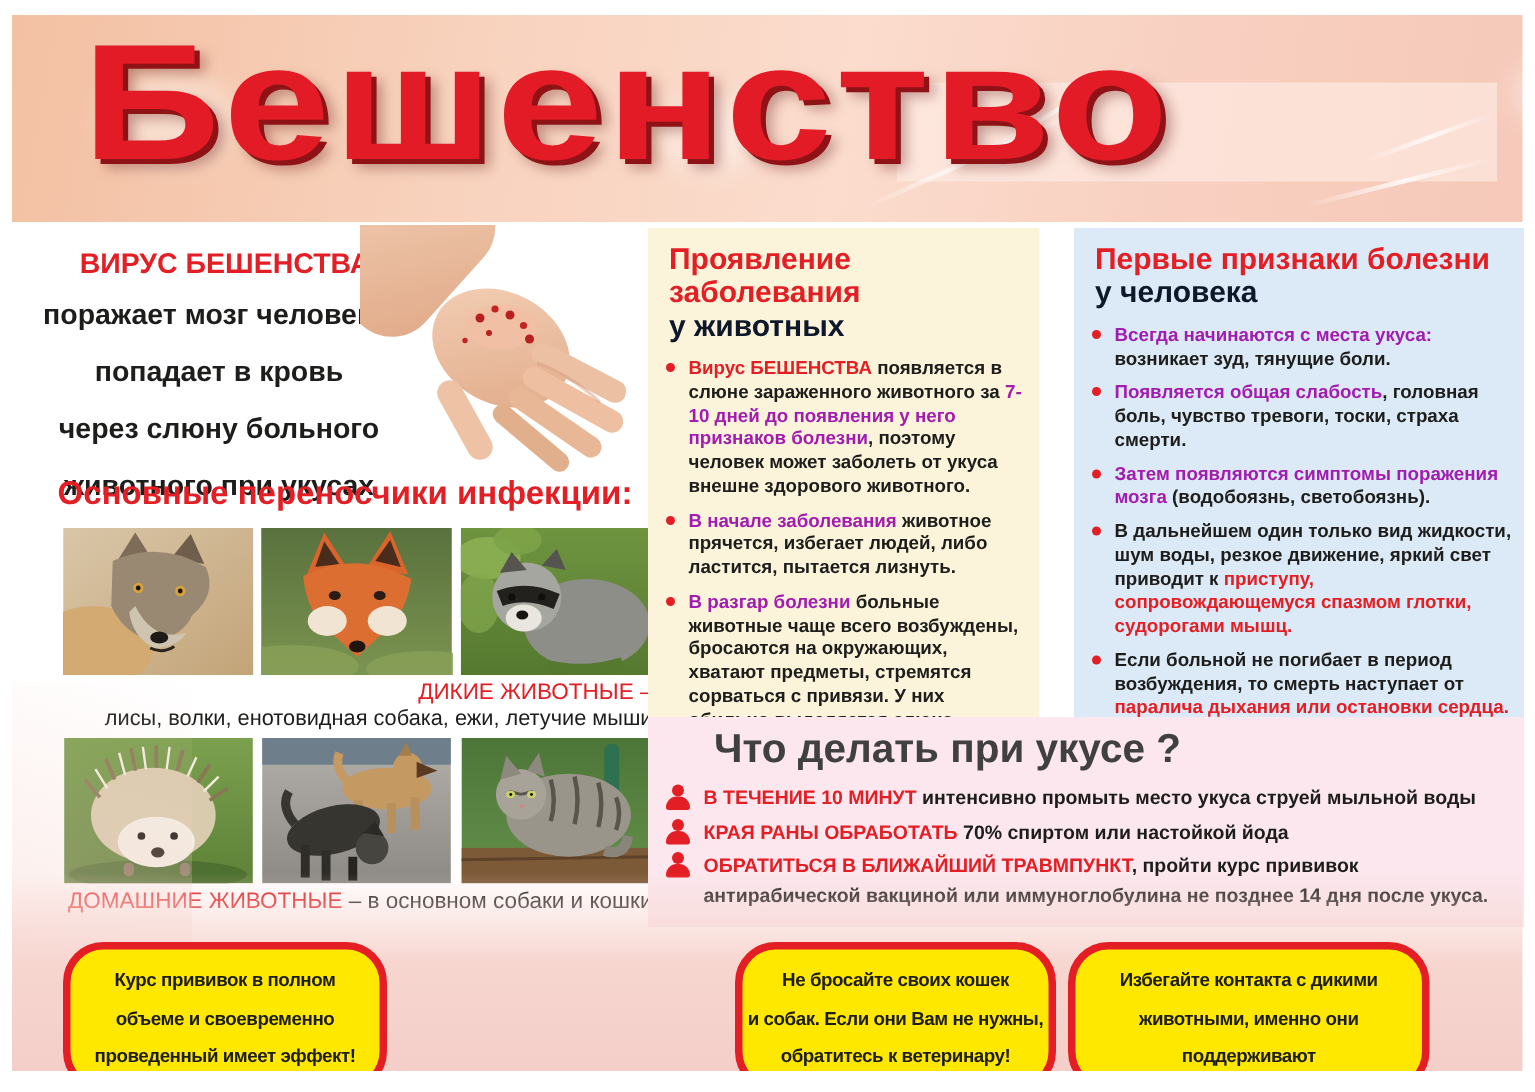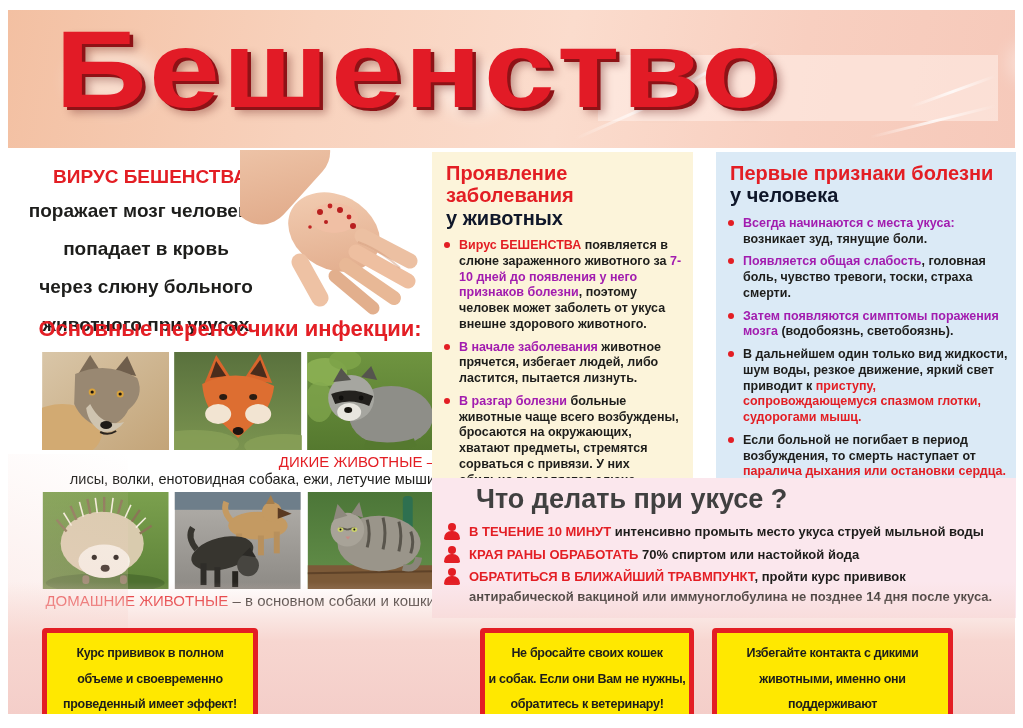--- a/index.html
+++ b/index.html
@@ -56,24 +56,24 @@
   .doctor{position:relative;flex:0 0 16px;width:16px;height:17px;margin:1px 9px 0 0;}
   .doctor::before{content:"";position:absolute;top:0;left:4px;width:8px;height:8px;border-radius:50%;background:#e31e24;}
   .doctor::after{content:"";position:absolute;bottom:0;left:0;width:16px;height:9px;
     border-radius:8px 8px 2px 2px;background:#e31e24;}
   
   .bottom-pink{position:absolute;left:8px;right:8px;bottom:14px;height:132px;
     background:linear-gradient(180deg,rgba(247,212,206,0) 0%,#f7d6d0 45%,#f4cec9 100%);}
   .side-tint{position:absolute;left:8px;bottom:14px;width:120px;height:260px;
     background:linear-gradient(200deg,rgba(247,212,206,0),rgba(246,208,202,.55));}
   .fbox{position:absolute;top:628px;box-sizing:border-box;height:100px;background:#ffe800;
-    border:5px solid #e31e24;border-radius:4px;text-align:center;font-size:12.5px;font-weight:bold;
+    border:5px solid #e31e24;border-radius:27px;text-align:center;font-size:12.5px;font-weight:bold;
     color:#1d1d1b;line-height:2.05;padding:8px 3px 0 3px;white-space:pre-line;letter-spacing:-0.3px;}
   .fbox1{left:42px;width:216px;} .fbox2{left:277px;width:182px;}
-  .fbox3{left:480px;width:214px;} .fbox4{left:712px;width:241px;}
+  .fbox3{left:490px;width:214px;} .fbox4{left:712px;width:241px;}
   .bottom-white{position:absolute;left:0;right:0;bottom:0;height:14px;background:#fff;z-index:9;}
 </style>
 </head>
 <body>
 
 <div class="poster">
 
   <div class="header-band">
     <div class="glow"></div>
     <div class="soft" style="left:60px;top:40px;width:90px;height:60px;"></div>

